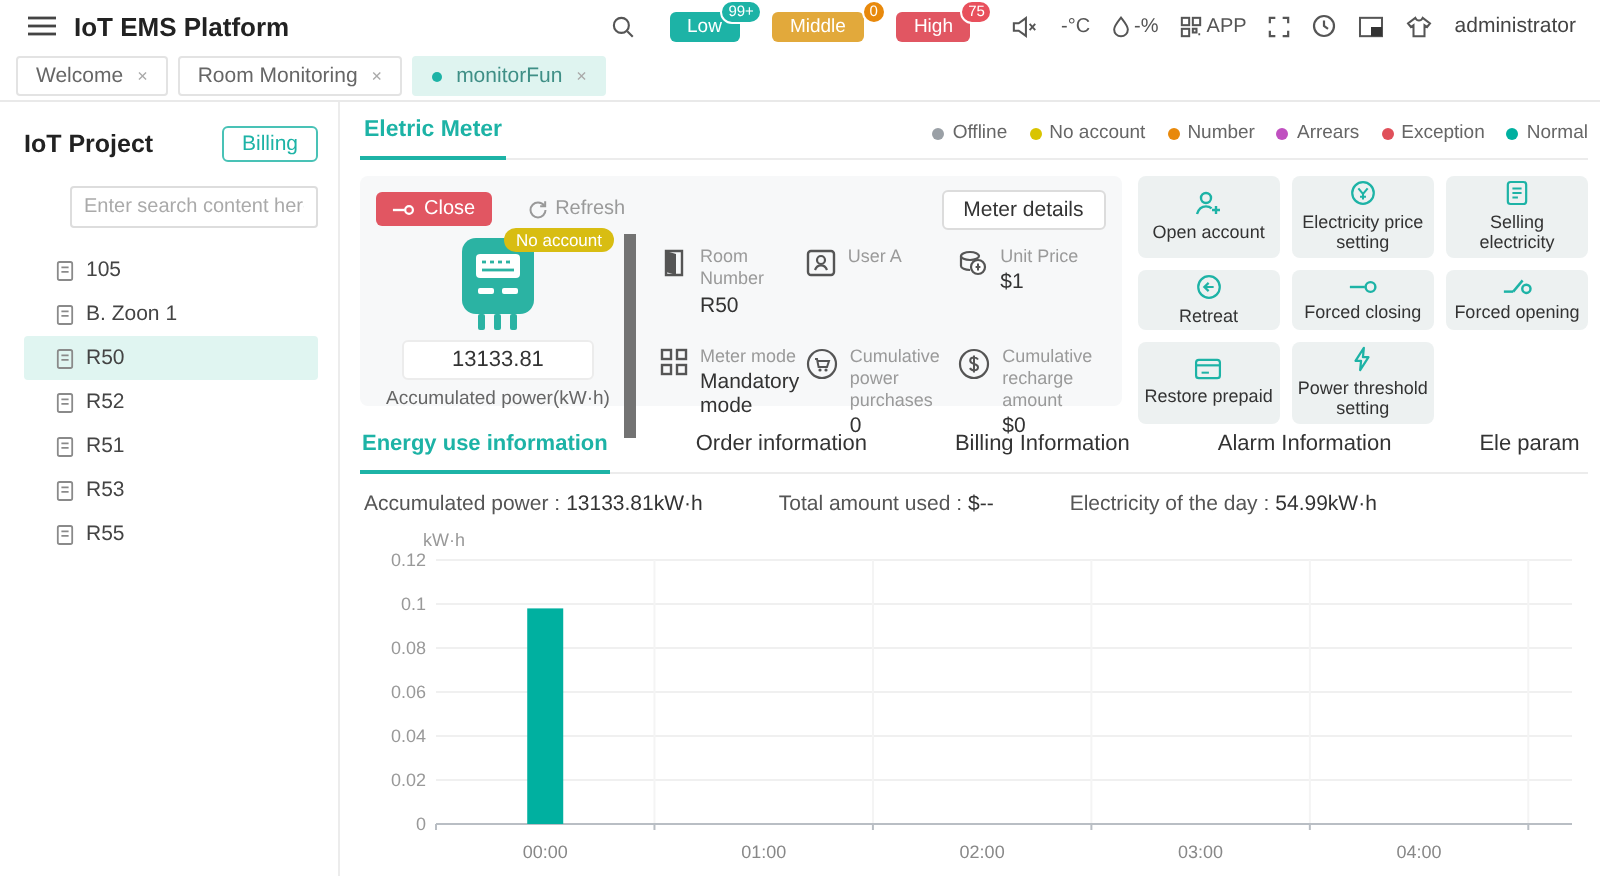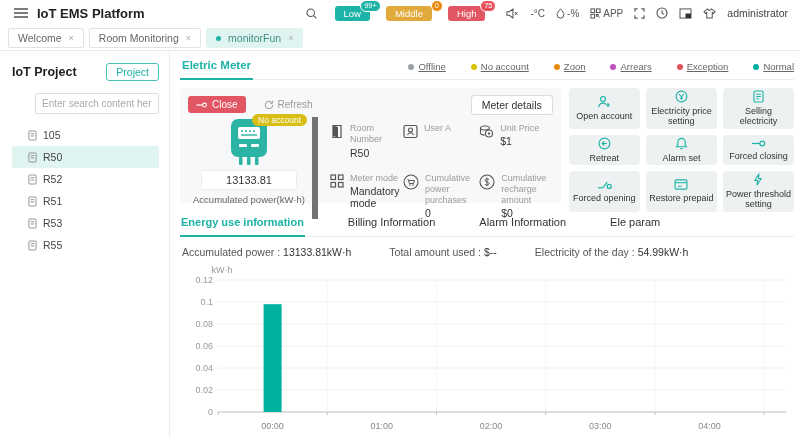--- a/index.html
+++ b/index.html
@@ -37,21 +37,21 @@
   .tree { margin-top:10px; }
   .tree-item { display:flex; align-items:flex-end; gap:6px; padding:5px 6px 5px 16px; font-size:10.5px; color:#444; cursor:pointer; border-radius:2px; }
   .tree-item.selected { background:#e0f5f1; }
   .tree-item svg { color:#8a8a8a; flex:none; }
 
   .main { flex:1; padding:8px 6px 0 10px; display:flex; flex-direction:column; min-width:0; }
 
   
   .section-row { display:flex; align-items:flex-end; border-bottom:1px solid #ececec; }
   .section-tab { color:#1db3a6; font-weight:bold; font-size:11.5px; padding:0 2px 7px; border-bottom:2px solid #1db3a6; margin-bottom:-1px; cursor:pointer; }
-  .legend { margin-left:auto; display:flex; gap:25px; align-items:flex-start; font-size:9.5px; color:#666; padding-bottom:7px;text-decoration:underline; }
+  .legend { margin-left:auto; display:flex; gap:11px; align-items:flex-start; font-size:9.5px; color:#666; padding-bottom:7px; }
   .legend-item { display:flex; align-items:center; gap:4px; }
   .ldot { width:6px; height:6px; border-radius:50%; }
 
   
   .content-row { display:flex; gap:8px; margin-top:8px; height:115px; }
   .meter-panel { width:382px; background:#f7f8f9; border-radius:4px; padding:6px 8px 4px; position:relative; }
   .mp-top { display:flex; align-items:center; height:21px; }
   .close-btn { background:#e15662; color:#fff; border:none; border-radius:3px; font-size:10px; padding:3px 8px; display:flex; align-items:center; gap:5px; cursor:pointer; font-family:"Liberation Sans",sans-serif; }
   .refresh-btn { margin-left:18px; color:#9a9a9a; font-size:10px; display:flex; align-items:center; gap:4px; background:none; border:none; cursor:pointer; font-family:"Liberation Sans",sans-serif; }
   .details-btn { margin-left:auto; background:#fff; border:1px solid #dcdcdc; border-radius:3px; font-size:10.5px; color:#333; padding:3px 10px; cursor:pointer; font-family:"Liberation Sans",sans-serif; }
@@ -186,32 +186,39 @@
     <span>monitorFun</span>
     <span class="x">×</span>
   </span>
 </div>
 
 <div class="layout">
 
   <div class="sidebar">
     <div class="sb-head">
       <span class="sb-title">IoT Project</span>
-      <button class="change-btn">Project</button>
+      <button class="change-btn">Billing</button>
     </div>
     <div class="sb-search">
       <input type="text" placeholder="Enter search content here" style="">
     </div>
     <div class="tree">
       <div class="tree-item">
         <svg width="9" height="11" viewBox="0 0 10 12">
             <rect x="1" y="1" width="8" height="10" rx="1" fill="none" stroke="currentColor" stroke-width="1"></rect>
             <path d="M3 4h4M3 6.5h4" stroke="currentColor" stroke-width="1"></path>
           </svg>
         <span>105</span>
+      </div>
+      <div class="tree-item">
+        <svg width="9" height="11" viewBox="0 0 10 12">
+            <rect x="1" y="1" width="8" height="10" rx="1" fill="none" stroke="currentColor" stroke-width="1"></rect>
+            <path d="M3 4h4M3 6.5h4" stroke="currentColor" stroke-width="1"></path>
+          </svg>
+        <span>B. Zoon 1</span>
       </div>
       <div class="tree-item selected">
         <svg width="9" height="11" viewBox="0 0 10 12">
             <rect x="1" y="1" width="8" height="10" rx="1" fill="none" stroke="currentColor" stroke-width="1"></rect>
             <path d="M3 4h4M3 6.5h4" stroke="currentColor" stroke-width="1"></path>
           </svg>
         <span>R50</span>
       </div>
       <div class="tree-item">
         <svg width="9" height="11" viewBox="0 0 10 12">
@@ -251,21 +258,21 @@
         <span class="legend-item">
             <span class="ldot" style="background: rgb(154, 160, 166);"></span>
             <span>Offline</span>
           </span>
         <span class="legend-item">
             <span class="ldot" style="background: rgb(217, 196, 0);"></span>
             <span>No account</span>
           </span>
         <span class="legend-item">
             <span class="ldot" style="background: rgb(232, 137, 12);"></span>
-            <span>Zoon</span>
+            <span>Number</span>
           </span>
         <span class="legend-item">
             <span class="ldot" style="background: rgb(192, 80, 192);"></span>
             <span>Arrears</span>
           </span>
         <span class="legend-item">
             <span class="ldot" style="background: rgb(224, 80, 90);"></span>
             <span>Exception</span>
           </span>
         <span class="legend-item">
@@ -421,27 +428,20 @@
           <span>Selling electricity</span>
         </button>
         <button class="action">
           <svg width="13" height="13" viewBox="0 0 14 14">
               <circle cx="7" cy="7" r="5.8" fill="none" stroke="currentColor" stroke-width="1.2"></circle>
               <path d="M9.5 7H4.8M6.8 4.8L4.5 7l2.3 2.2" fill="none" stroke="currentColor" stroke-width="1.2"></path>
             </svg>
           <span>Retreat</span>
         </button>
         <button class="action">
-          <svg width="13" height="13" viewBox="0 0 14 14">
-              <path d="M7 1.5a4 4 0 0 1 4 4v3l1.2 2h-10.4l1.2-2v-3a4 4 0 0 1 4-4z" fill="none" stroke="currentColor" stroke-width="1.2"></path>
-              <path d="M5.7 12a1.4 1.4 0 0 0 2.6 0" fill="none" stroke="currentColor" stroke-width="1.1"></path>
-            </svg>
-          <span>Alarm set</span>
-        </button>
-        <button class="action">
           <svg width="15" height="9" viewBox="0 0 16 9">
               <line x1="1" y1="4.5" x2="9" y2="4.5" stroke="currentColor" stroke-width="1.3"></line>
               <circle cx="12" cy="4.5" r="2.6" fill="none" stroke="currentColor" stroke-width="1.3"></circle>
             </svg>
           <span>Forced closing</span>
         </button>
         <button class="action">
           <svg width="15" height="10" viewBox="0 0 16 10">
               <line x1="1" y1="8" x2="6" y2="8" stroke="currentColor" stroke-width="1.3"></line>
               <line x1="6" y1="8" x2="11" y2="2" stroke="currentColor" stroke-width="1.3"></line>
@@ -461,20 +461,21 @@
           <svg width="10" height="13" viewBox="0 0 10 14">
               <path d="M6 1L1.5 8h3L4 13l4.5-7h-3z" fill="none" stroke="currentColor" stroke-width="1.2" stroke-linejoin="round"></path>
             </svg>
           <span>Power threshold setting</span>
         </button>
       </div>
     </div>
 
     <div class="info-tabs">
       <span class="info-tab active">Energy use information</span>
+      <span class="info-tab">Order information</span>
       <span class="info-tab">Billing Information</span>
       <span class="info-tab">Alarm Information</span>
       <span class="info-tab">Ele param</span>
     </div>
 
     <div class="summary">
       <span class="s-item"><span>Accumulated power :</span><span>13133.81kW·h</span></span>
       <span class="s-item"><span>Total amount used :</span><span>$--</span></span>
       <span class="s-item"><span>Electricity of the day :</span><span>54.99kW·h</span></span>
     </div>

